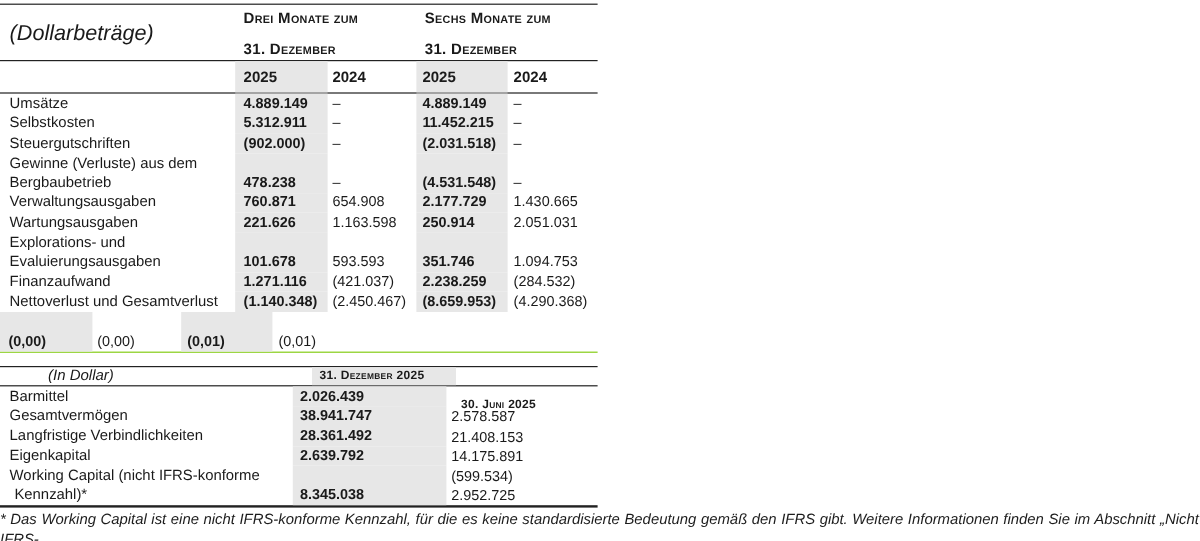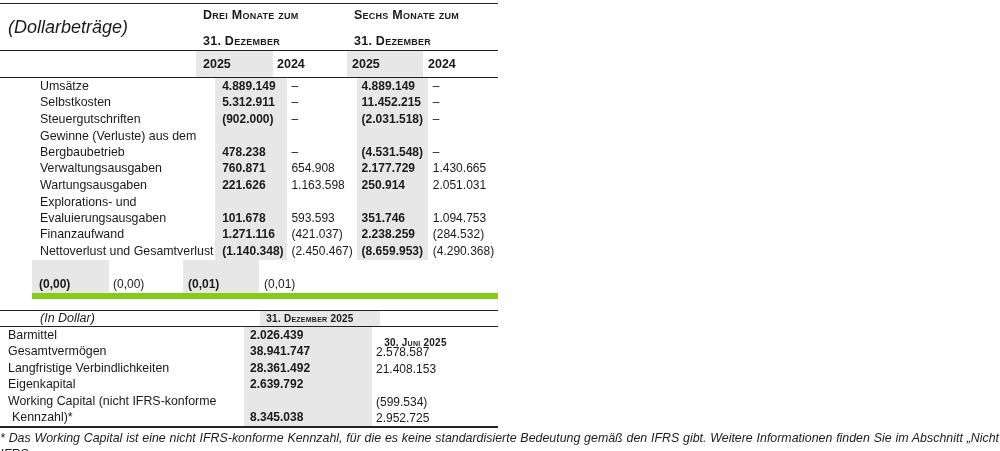--- a/index.html
+++ b/index.html
@@ -35,21 +35,21 @@
   .ycell { font-weight:bold; font-size:12.5px; line-height:14px; display:flex; align-items:center; }
   .spacer { width:196px; }
 
   
   .c1 { width:77px; padding-left:7px; }
   .c2 { width:74px; padding-left:4px; }
   .c3 { width:76px; padding-left:5px; }
   .c4 { width:75px; padding-left:5px; }
   .band { background:#e7e7e7; }
 
-  .t1-body { border-bottom:6px solid #84cc16;margin-left:32px; }
+  .t1-body { border-bottom:1px solid #84cc16; }
   .row { display:flex; }
   .h1 { height:16.5px; }
   .h2 { height:33px; }
   .lbl {
     width:196px; padding-left:8px; font-size:12.4px; line-height:16px;
     display:flex; flex-direction:column; justify-content:flex-end;
     padding-bottom:1px;
   }
   .ind { padding-left:4px; }
   .cell {
@@ -234,20 +234,21 @@
           </div>
         <div class="cell d1 band b">38.941.747</div>
         <div class="cell d2">21.408.153</div>
       </div>
 
       <div class="row h1">
         <div class="t2lbl">
             <span>Langfristige Verbindlichkeiten</span>
           </div>
         <div class="cell d1 band b">28.361.492</div>
+        <div class="cell d2">14.175.891</div>
       </div>
 
       <div class="row h1">
         <div class="t2lbl">
             <span>Eigenkapital</span>
           </div>
         <div class="cell d1 band b">2.639.792</div>
         <div class="cell d2">(599.534)</div>
       </div>
 

